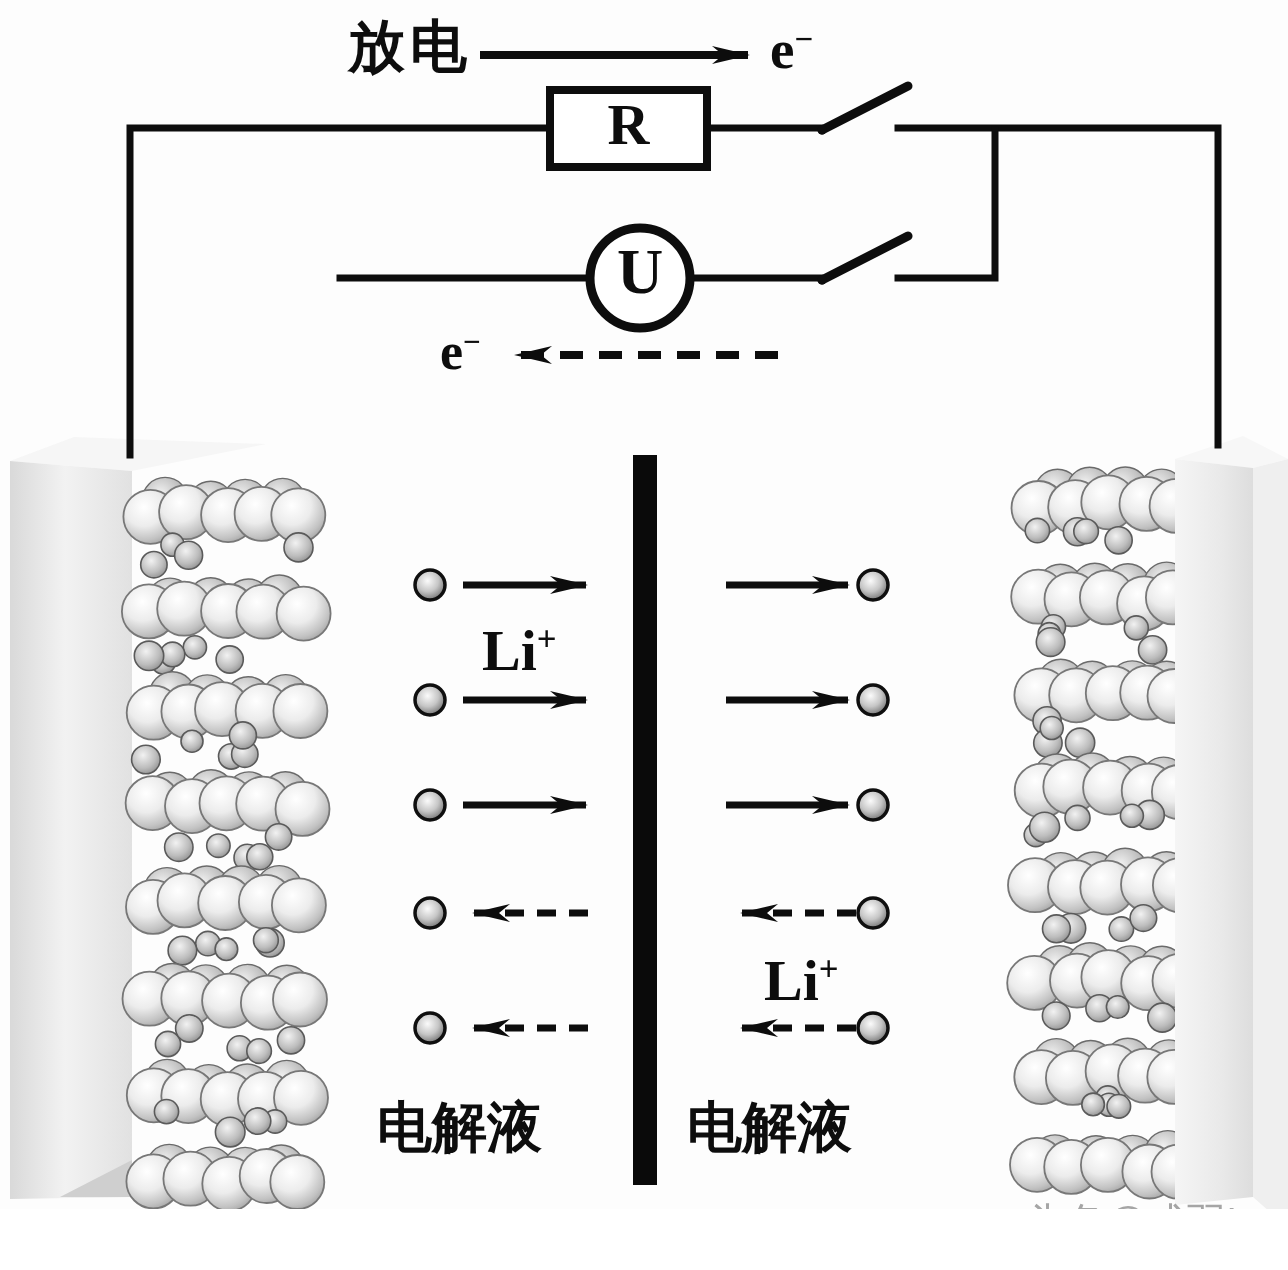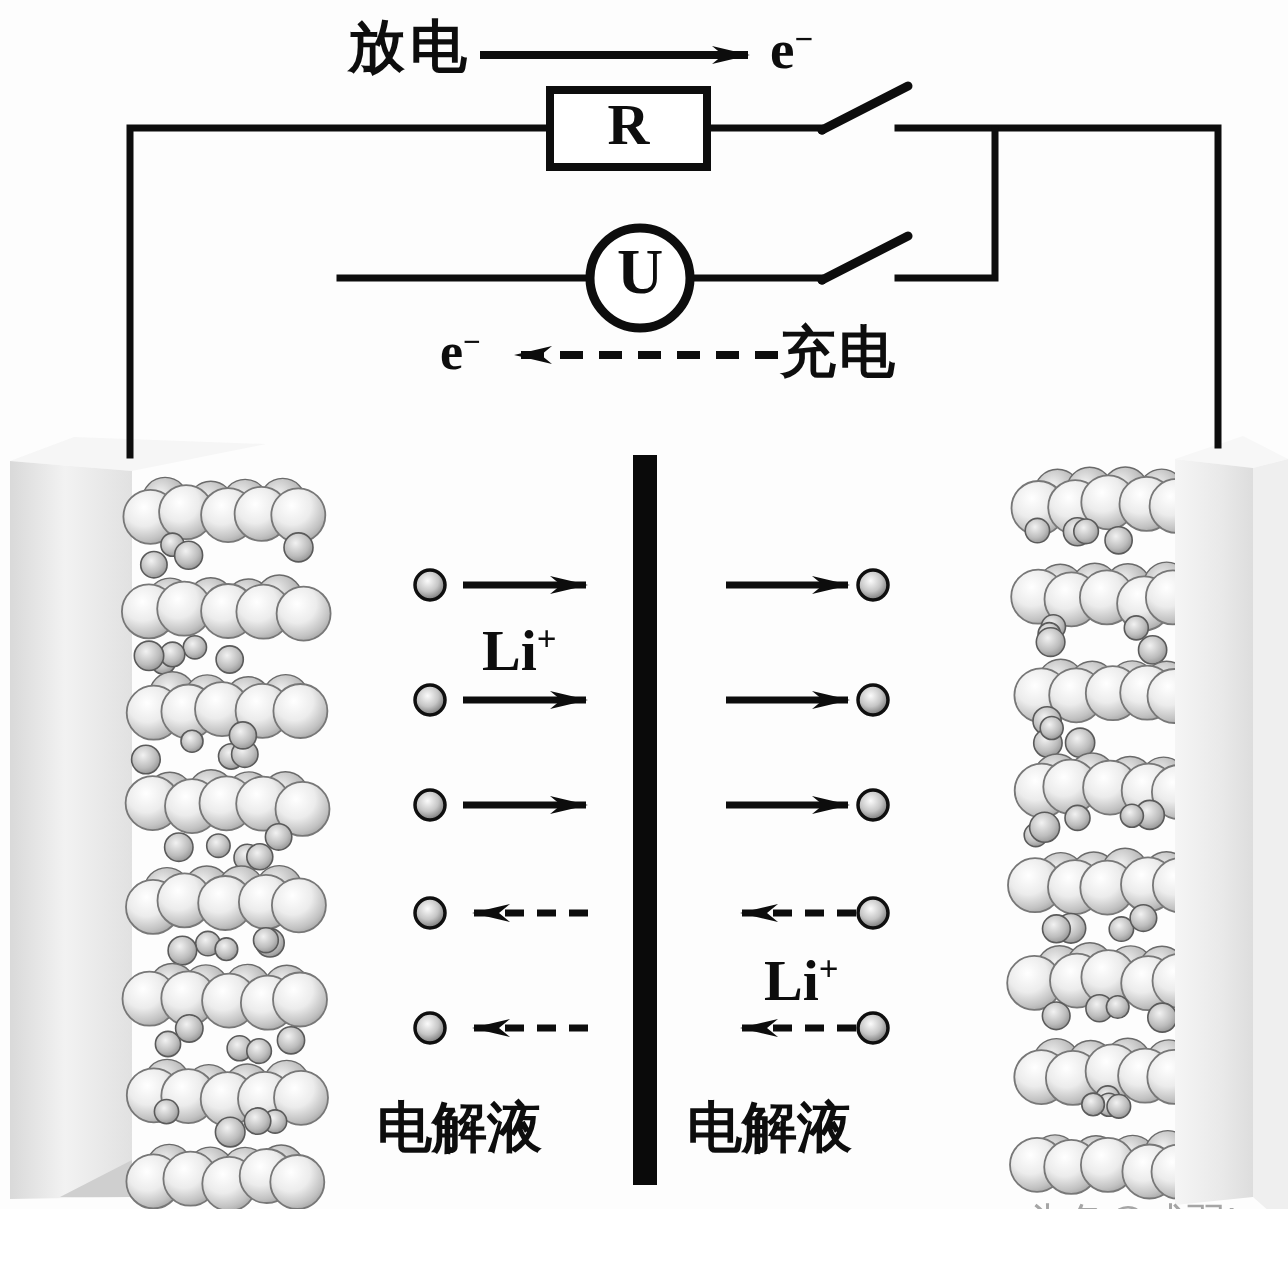--- a/index.html
+++ b/index.html
@@ -340,21 +340,20 @@
   <div class="lbl cjk" style="left:348px;top:18px;font-size:57px;letter-spacing:5px;">放电</div>
 
   <div class="lbl serif" style="left:770px;top:22px;font-size:55px;"><span>e</span><span class="sup">−</span></div>
 
   <div class="lbl serif center" style="left:550px;top:96px;width:157px;font-size:58px;">R</div>
 
   <div class="lbl serif center" style="left:590px;top:240px;width:100px;font-size:64px;">U</div>
 
   <div class="lbl serif" style="left:440px;top:326px;font-size:52px;"><span>e</span><span class="sup">−</span></div>
 
-  <div class="lbl cjk" style="left:780px;top:324px;font-size:56px;letter-spacing:3px;">充电</div>
 
   <div class="lbl serif" style="left:482px;top:622px;font-size:58px;"><span>Li</span><span class="sup">+</span></div>
 
   <div class="lbl serif" style="left:764px;top:952px;font-size:58px;"><span>Li</span><span class="sup">+</span></div>
 
   <div class="lbl cjk" style="left:377px;top:1100px;font-size:55px;">电解液</div>
 
   <div class="lbl cjk" style="left:687px;top:1100px;font-size:55px;">电解液</div>
 
 

